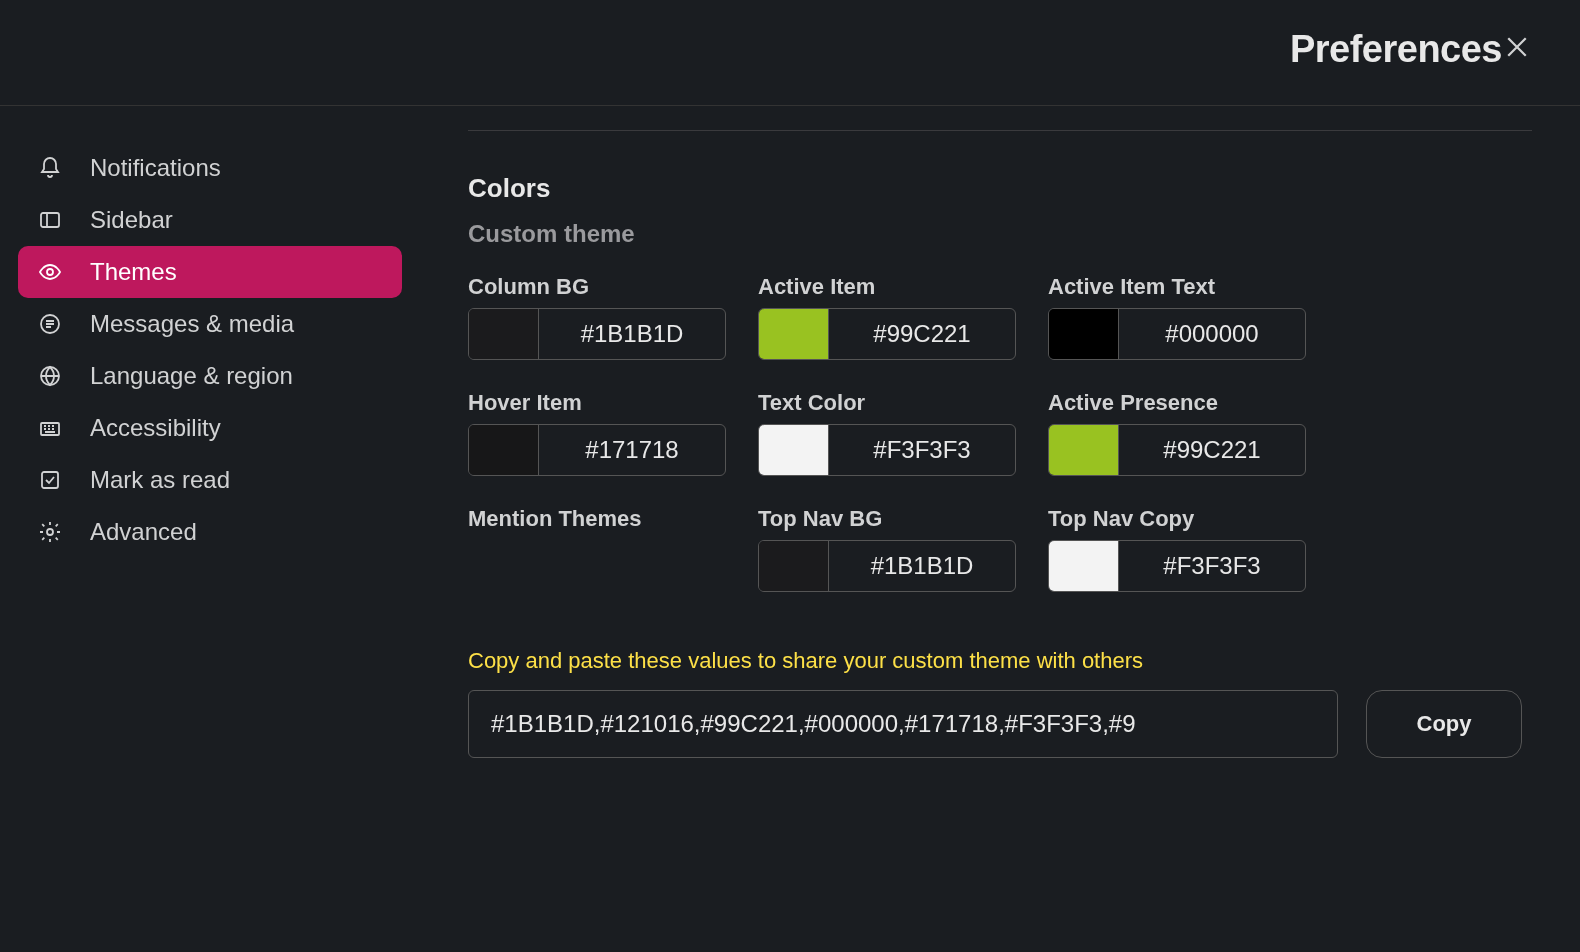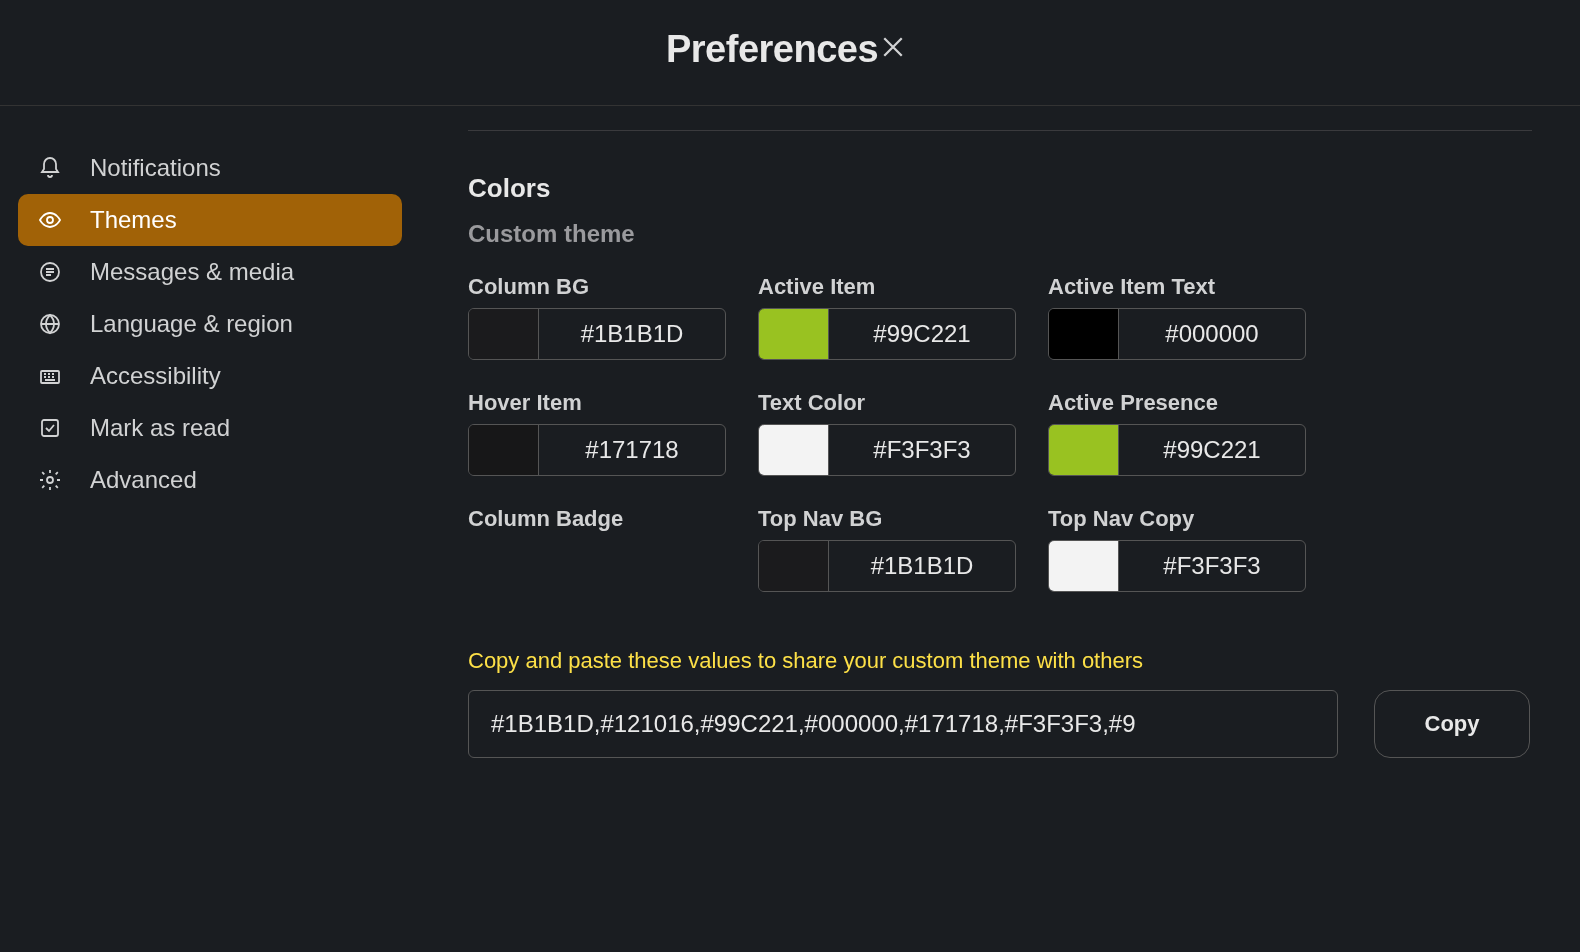--- a/index.html
+++ b/index.html
@@ -6,21 +6,21 @@
   body {
     background: #1a1d21;
     color: #d1d2d3;
     font-family: -apple-system, BlinkMacSystemFont, "Segoe UI", Helvetica, Arial, sans-serif;
     width: 1580px;
     height: 952px;
     overflow: hidden;
   }
   .header {
     display: flex;
-    justify-content: center;
+    justify-content: flex-end;
     align-items: center;
     padding: 28px 48px 34px 42px;
     border-bottom: 1px solid #333;
   }
   .header h1 {
     color: #e8e8e8;
     font-size: 38px;
     font-weight: 900;
     letter-spacing: -0.5px;
   }
@@ -42,21 +42,21 @@
     display: flex;
     align-items: center;
     gap: 26px;
     padding: 12px 18px;
     border-radius: 10px;
     cursor: pointer;
     font-size: 24px;
     color: #d1d2d3;
   }
   .sidebar-item.active {
-    background: #a16207;
+    background: #be185d;
     color: #fff;
   }
   .sidebar-item .icon {
     width: 28px;
     height: 28px;
     display: flex;
     align-items: center;
     justify-content: center;
     flex-shrink: 0;
   }
@@ -119,21 +119,21 @@
     font-weight: 400;
   }
   .share-label {
     font-size: 22px;
     font-weight: 400;
     color: #fde047;
     margin-bottom: 16px;
   }
   .share-row {
     display: flex;
-    gap: 36px;
+    gap: 28px;
     align-items: stretch;
   }
   .share-input {
     flex: 0 0 870px;
     height: 68px;
     border: 1px solid #555;
     border-radius: 6px;
     background: #1a1d21;
     color: #e8e8e8;
     font-size: 24px;
@@ -174,20 +174,29 @@
   <nav class="sidebar">
     <div class="sidebar-item">
       <span class="icon">
         <svg width="24" height="24" viewBox="0 0 24 24">
             <path d="M6 8a6 6 0 0112 0v5l2 3H4l2-3V8z"></path>
             <path d="M10 19a2 2 0 004 0"></path>
           </svg>
       </span>
       <span>Notifications</span>
     </div>
+    <div class="sidebar-item">
+      <span class="icon">
+        <svg width="24" height="24" viewBox="0 0 24 24">
+            <rect x="3" y="5" width="18" height="14" rx="2"></rect>
+            <path d="M9 5v14"></path>
+          </svg>
+      </span>
+      <span>Sidebar</span>
+    </div>
     <div class="sidebar-item active">
       <span class="icon">
         <svg width="24" height="24" viewBox="0 0 24 24">
             <path d="M2 12s3.5-7 10-7 10 7 10 7-3.5 7-10 7S2 12 2 12z"></path>
             <circle cx="12" cy="12" r="3"></circle>
           </svg>
       </span>
       <span>Themes</span>
     </div>
     <div class="sidebar-item">
@@ -287,21 +296,21 @@
 
       <div class="color-field">
         <div class="color-label">Active Presence</div>
         <div class="color-input">
           <div class="swatch" style="background:#99C221"></div>
           <div class="hex">#99C221</div>
         </div>
       </div>
 
       <div class="color-field">
-        <div class="color-label">Column Badge</div>
+        <div class="color-label">Mention Themes</div>
       </div>
 
       <div class="color-field">
         <div class="color-label">Top Nav BG</div>
         <div class="color-input">
           <div class="swatch" style="background:#1B1B1D"></div>
           <div class="hex">#1B1B1D</div>
         </div>
       </div>
 

